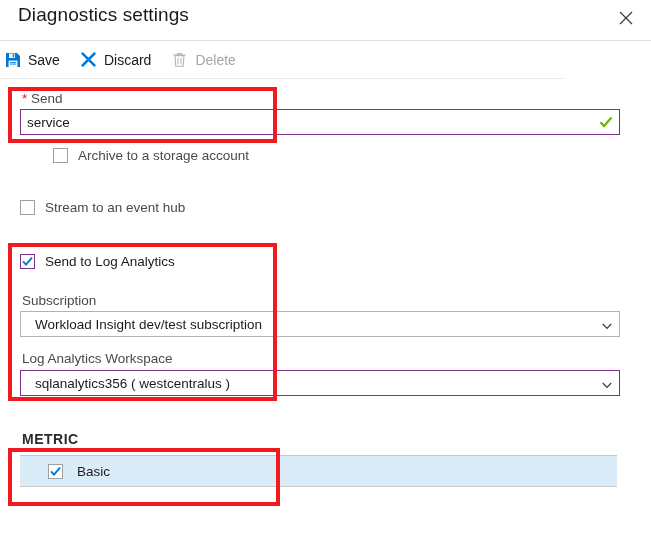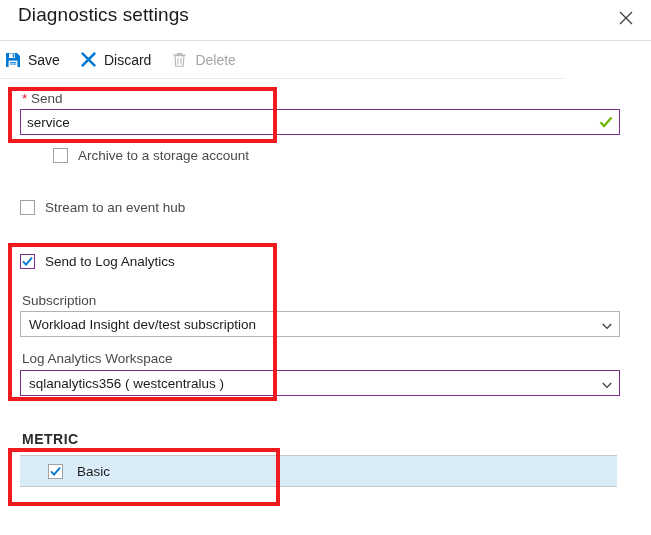--- a/index.html
+++ b/index.html
@@ -140,21 +140,21 @@
   
   .dd {
     position: absolute;
     left: 20px;
     width: 600px; height: 26px;
     box-sizing: border-box;
     border: 1px solid #b3b3b3;
     background: #ffffff;
     display: flex;
     align-items: center;
-    padding: 0 6px 0 8px;
+    padding: 0 6px 0 14px;
     cursor: pointer;
   }
   .dd.purple { border-color: #812f8e; }
   .dd .val {
     font-size: 13.5px;
     color: #1b1b1b;
     flex: 1;
     white-space: nowrap;
     overflow: hidden;
   }

